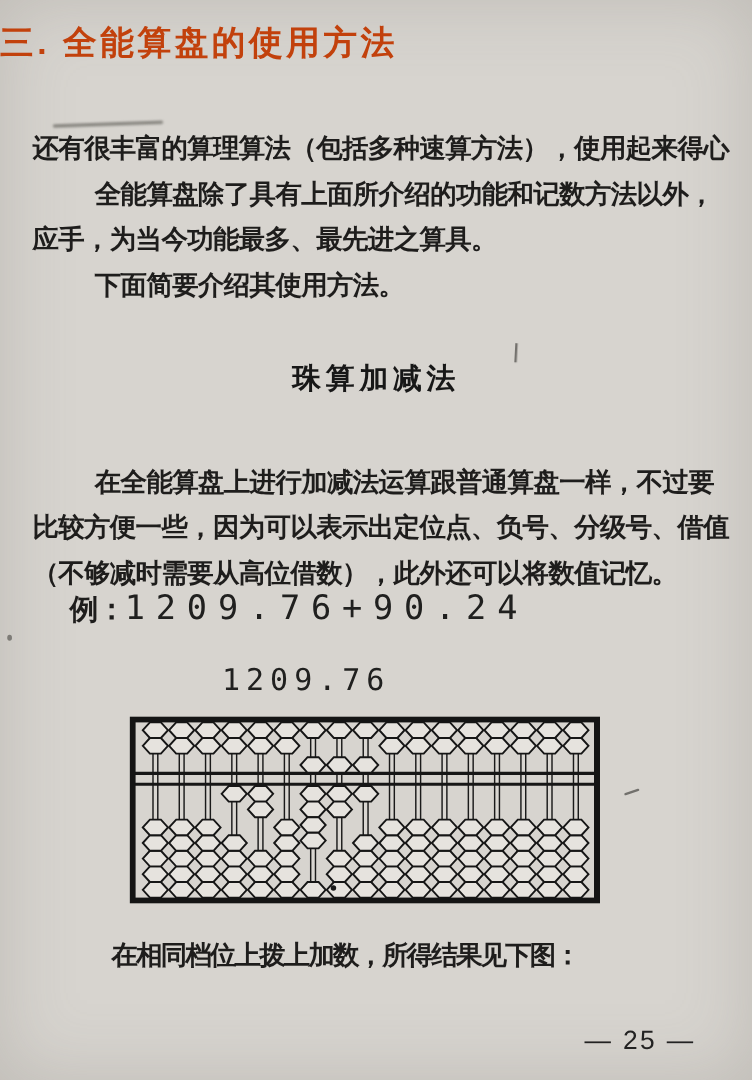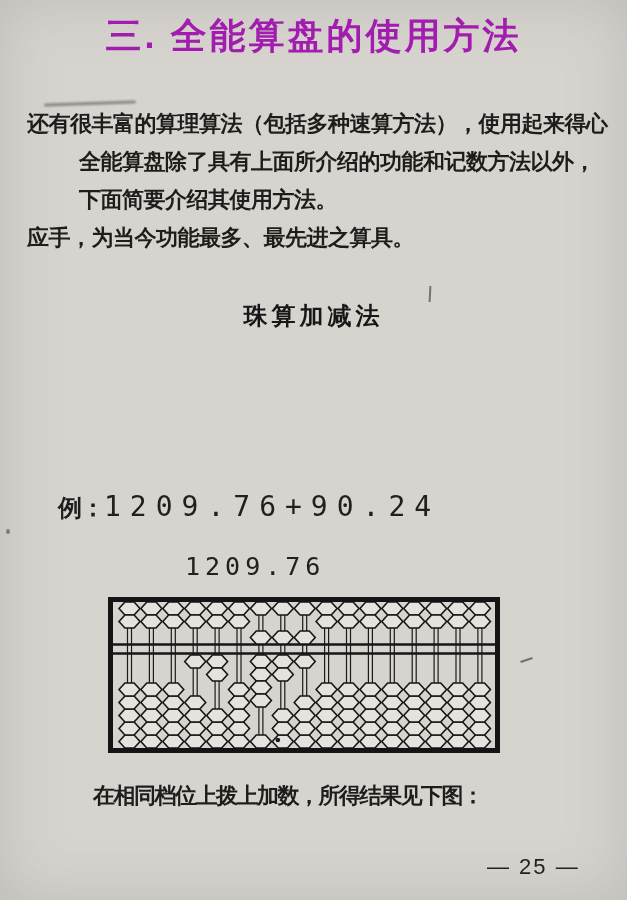--- a/index.html
+++ b/index.html
@@ -6,22 +6,22 @@
   body{width:627px;height:900px;overflow:hidden;background:#b9b6b1;}
   .page{
     position:relative;width:627px;height:900px;
     background:#d7d4cf;
     box-shadow:inset 0 0 60px rgba(120,115,108,.25);
     font-family:"Liberation Sans",sans-serif;
     color:#1b1b1b;
   }
   .title{
     position:absolute;top:16px;left:0;width:100%;
-    text-align:center;font-size:36px;font-weight:700;
-    letter-spacing:3px;line-height:40px;margin:0;color:#a21caf;
+    font-size:28px;font-weight:700;
+    letter-spacing:3px;line-height:40px;margin:0;color:#c2410c;
   }
   .para{position:absolute;left:27px;right:22px;}
   .p-intro{top:105px;}
   .p-method{top:383px;}
   .bodyline{
     font-size:22px;font-weight:700;line-height:38px;
     letter-spacing:-0.5px;white-space:nowrap;color:#1e1d1c;
   }
   .indent{padding-left:52px;}
   .subtitle{
@@ -79,28 +79,33 @@
 
 <div class="page">
 
   <h1 class="title">三. 全能算盘的使用方法</h1>
 
   <div class="smudge"></div>
 
   <div class="para p-intro">
     <div class="bodyline">还有很丰富的算理算法（包括多种速算方法），使用起来得心</div>
     <div class="bodyline indent">全能算盘除了具有上面所介绍的功能和记数方法以外，</div>
+    <div class="bodyline">应手，为当今功能最多、最先进之算具。</div>
     <div class="bodyline indent">下面简要介绍其使用方法。</div>
-    <div class="bodyline">应手，为当今功能最多、最先进之算具。</div>
   </div>
 
   <div class="tick"></div>
 
   <h2 class="subtitle">珠算加减法</h2>
 
+  <div class="para p-method">
+    <div class="bodyline indent">在全能算盘上进行加减法运算跟普通算盘一样，不过要</div>
+    <div class="bodyline">比较方便一些，因为可以表示出定位点、负号、分级号、借值</div>
+    <div class="bodyline">（不够减时需要从高位借数），此外还可以将数值记忆。</div>
+  </div>
 
   <div class="speck"></div>
 
   <div class="stmt stmt-example">
     <span>例：</span><span class="mono expr">1209.76+90.24</span>
   </div>
 
 
   <div class="value-label">1209.76</div>
 

